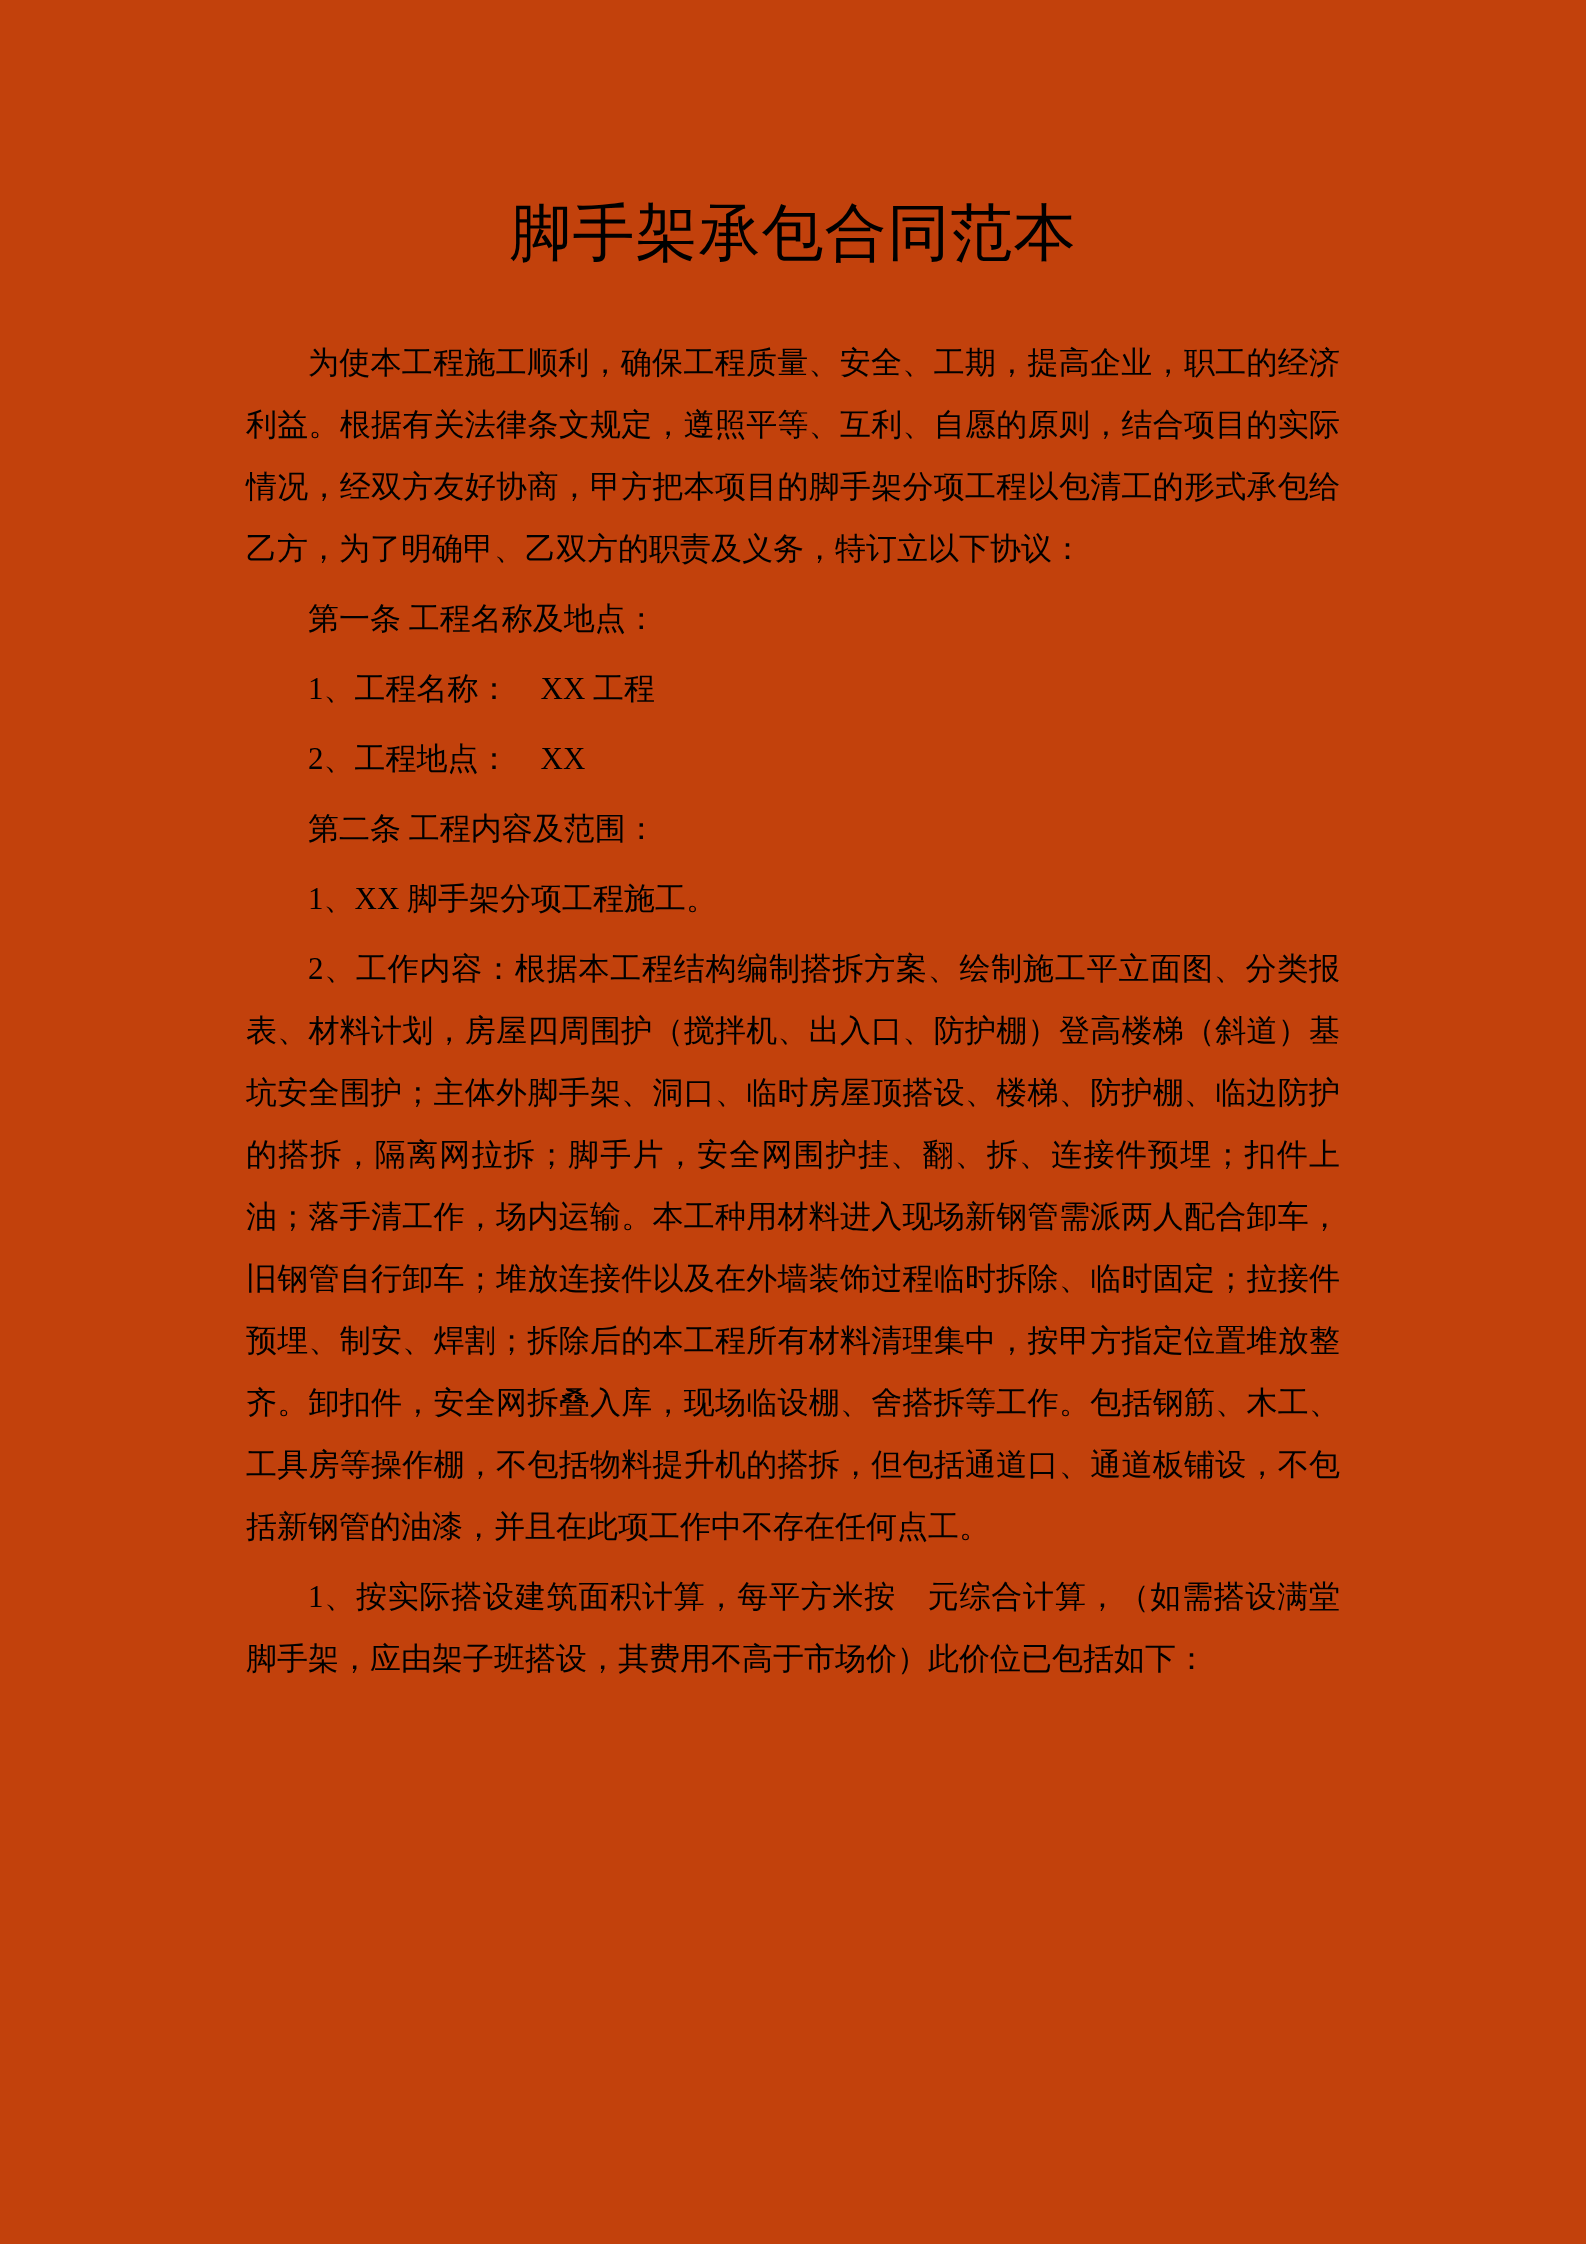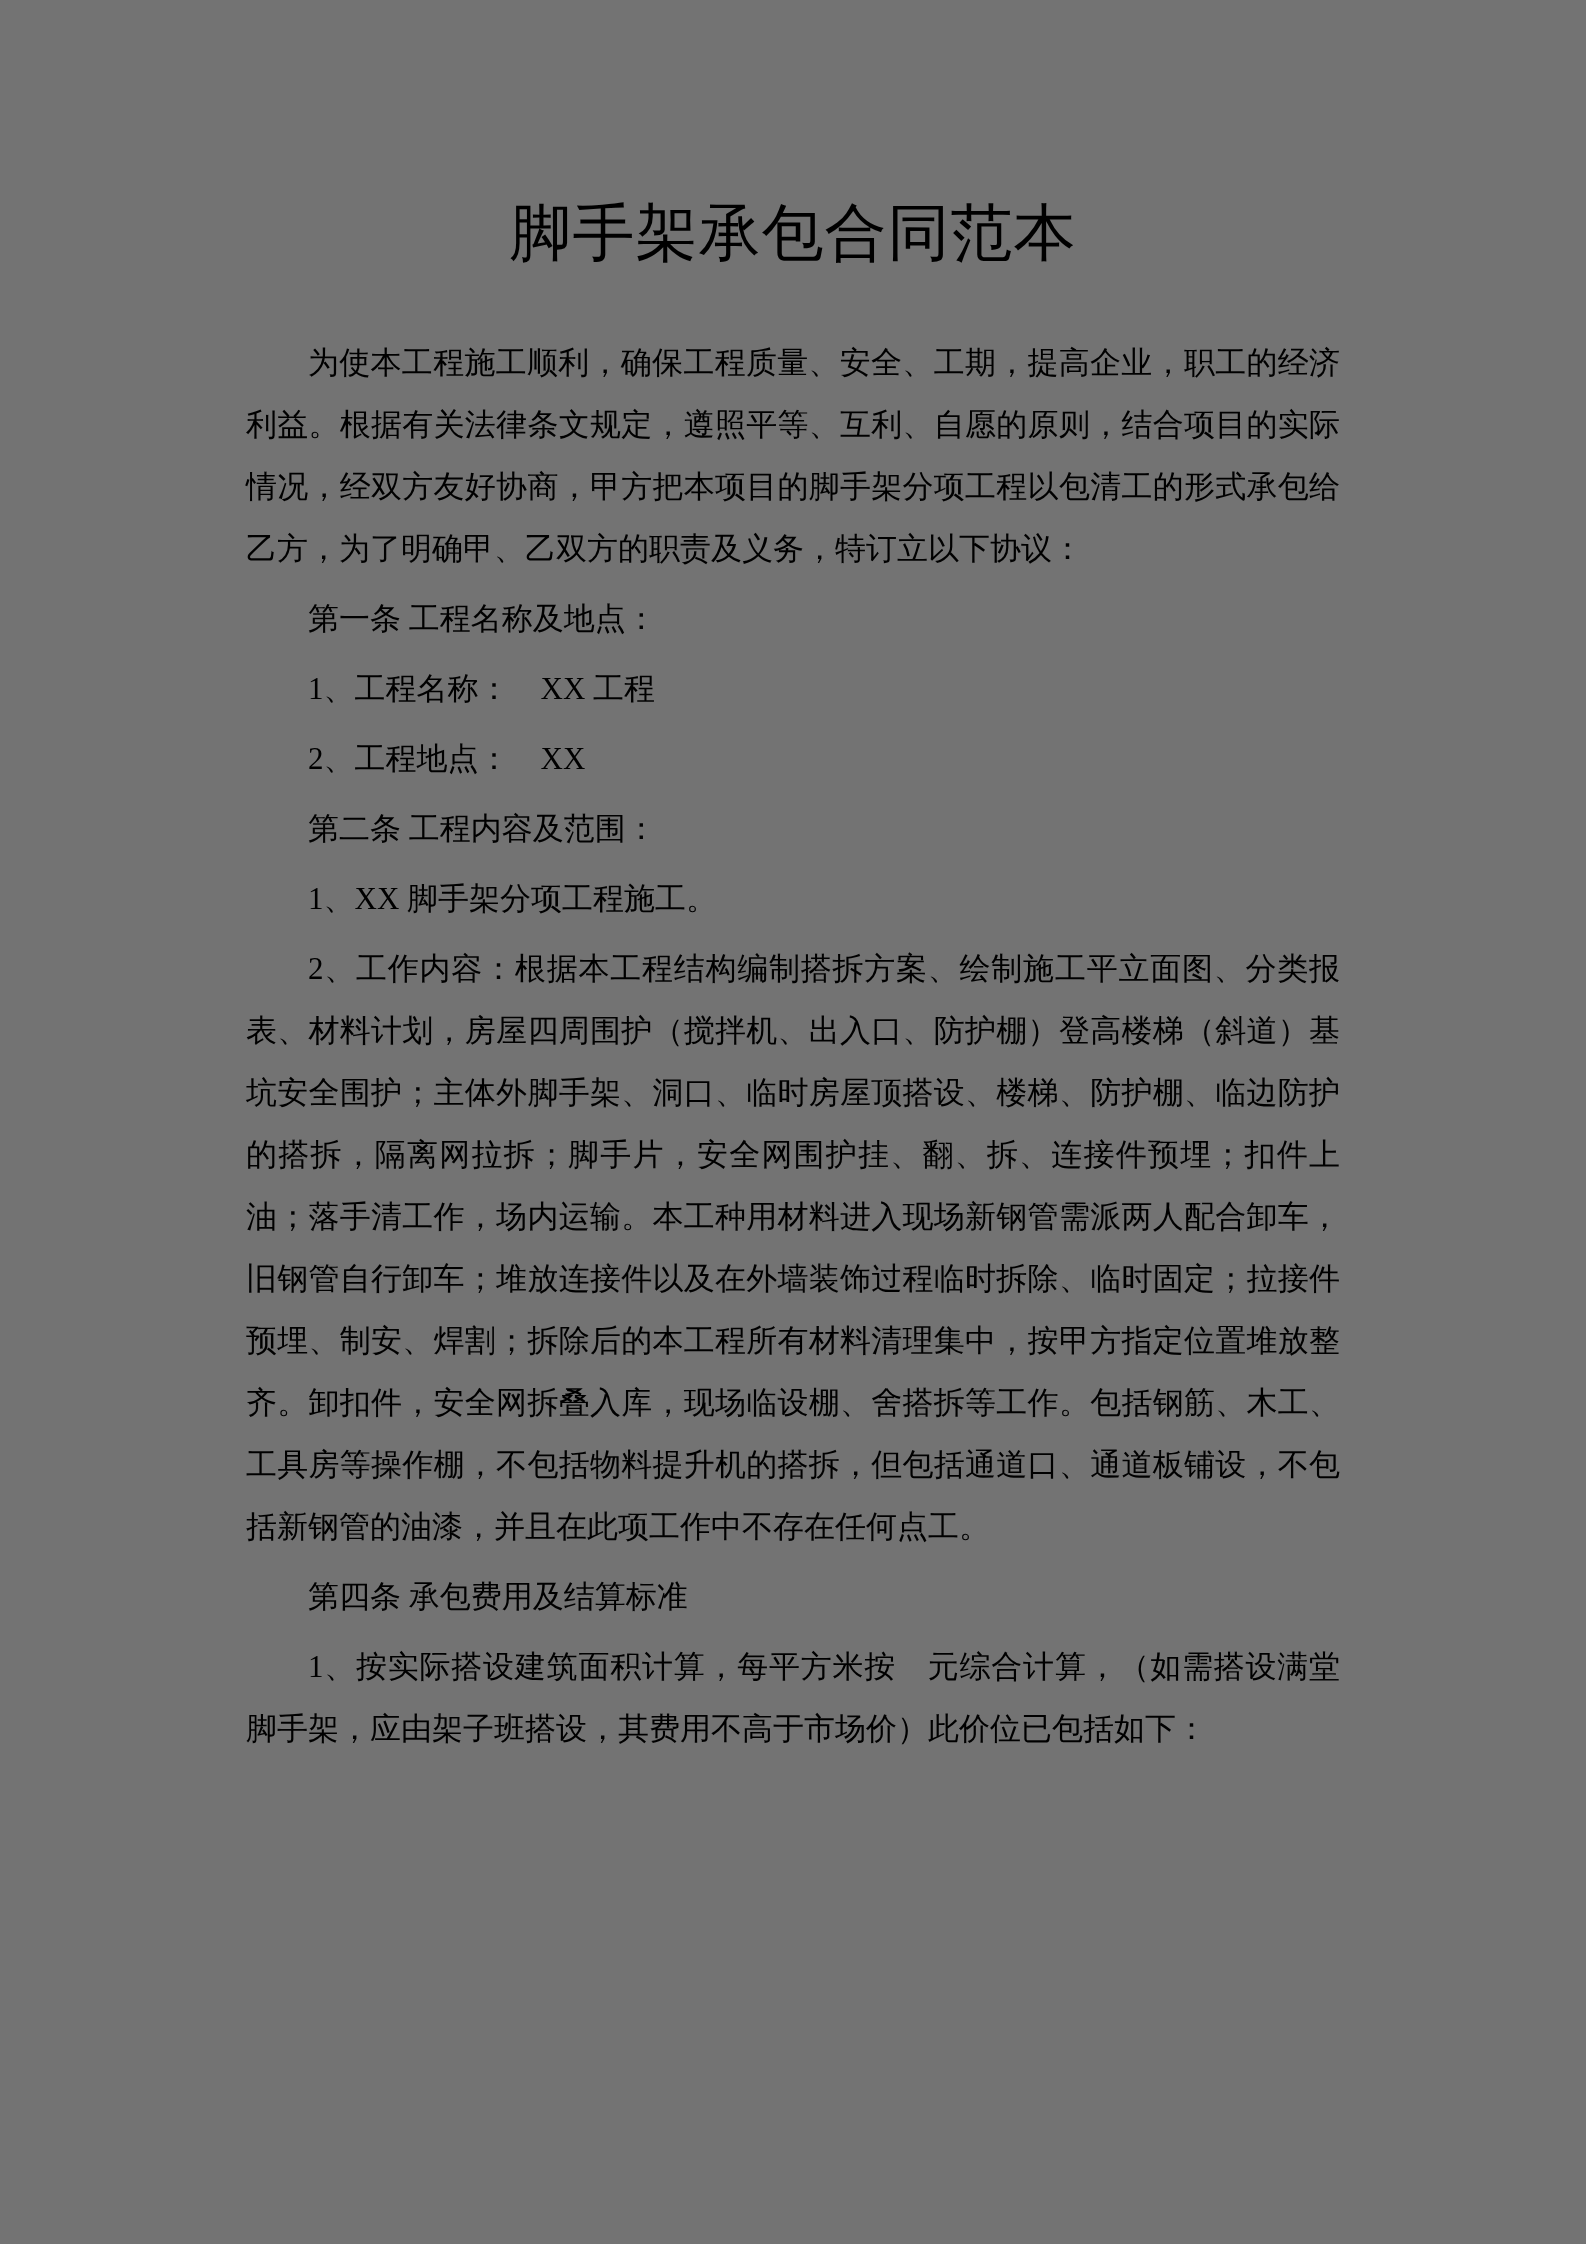--- a/index.html
+++ b/index.html
@@ -9,21 +9,21 @@
     background: #ffffff;
     color: #000000;
     font-family: "Liberation Serif", "DejaVu Serif", serif;
   }
   .page {
     box-sizing: border-box;
     width: 1586px;
     height: 2244px;
     padding: 190px 238px 40px 238px;
     overflow: hidden;
-    background: #737373;
+    background: #c2410c;
   }
   .doc-title {
     margin: 0;
     font-size: 62px;
     font-weight: 400;
     line-height: 86px;
     text-align: center;
     white-space: nowrap;
     letter-spacing: 1px;
   }
@@ -53,17 +53,16 @@
 
 
   <div class="doc-body">
     <p>为使本工程施工顺利，确保工程质量、安全、工期，提高企业，职工的经济利益。根据有关法律条文规定，遵照平等、互利、自愿的原则，结合项目的实际情况，经双方友好协商，甲方把本项目的脚手架分项工程以包清工的形式承包给乙方，为了明确甲、乙双方的职责及义务，特订立以下协议：</p>
     <p>第一条 工程名称及地点：</p>
     <p>1、工程名称：　XX 工程</p>
     <p>2、工程地点：　XX</p>
     <p>第二条 工程内容及范围：</p>
     <p>1、XX 脚手架分项工程施工。</p>
     <p>2、工作内容：根据本工程结构编制搭拆方案、绘制施工平立面图、分类报表、材料计划，房屋四周围护（搅拌机、出入口、防护棚）登高楼梯（斜道）基坑安全围护；主体外脚手架、洞口、临时房屋顶搭设、楼梯、防护棚、临边防护的搭拆，隔离网拉拆；脚手片，安全网围护挂、翻、拆、连接件预埋；扣件上油；落手清工作，场内运输。本工种用材料进入现场新钢管需派两人配合卸车，旧钢管自行卸车；堆放连接件以及在外墙装饰过程临时拆除、临时固定；拉接件预埋、制安、焊割；拆除后的本工程所有材料清理集中，按甲方指定位置堆放整齐。卸扣件，安全网拆叠入库，现场临设棚、舍搭拆等工作。包括钢筋、木工、工具房等操作棚，不包括物料提升机的搭拆，但包括通道口、通道板铺设，不包括新钢管的油漆，并且在此项工作中不存在任何点工。</p>
-    <p>第四条 承包费用及结算标准</p>
     <p>1、按实际搭设建筑面积计算，每平方米按　元综合计算，（如需搭设满堂脚手架，应由架子班搭设，其费用不高于市场价）此价位已包括如下：</p>
   </div>
 
 </div>
 
 </body></html>

